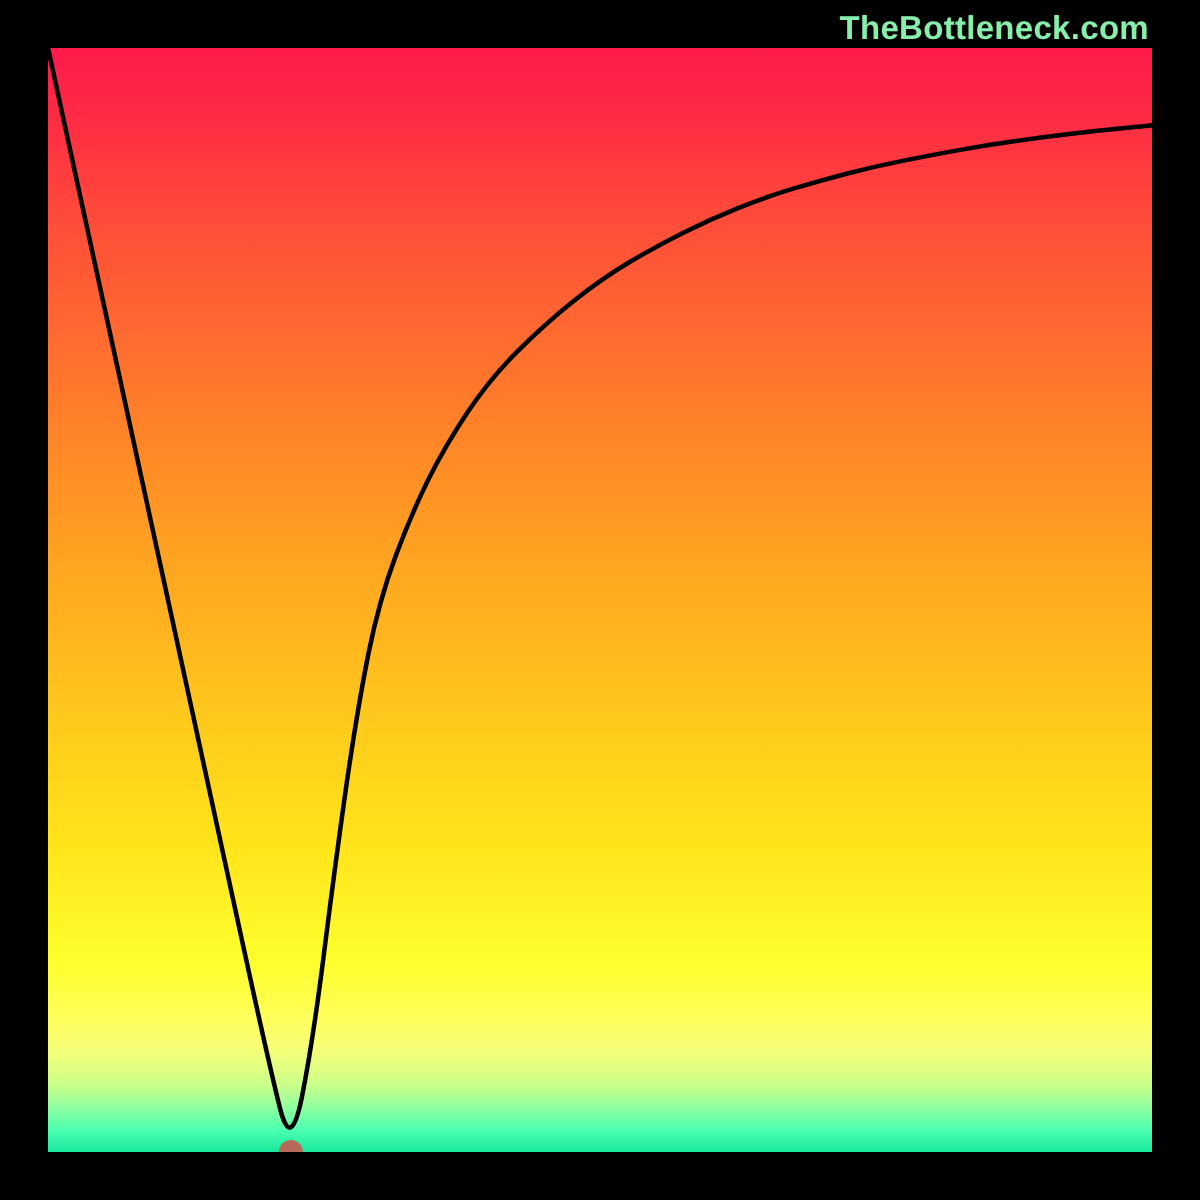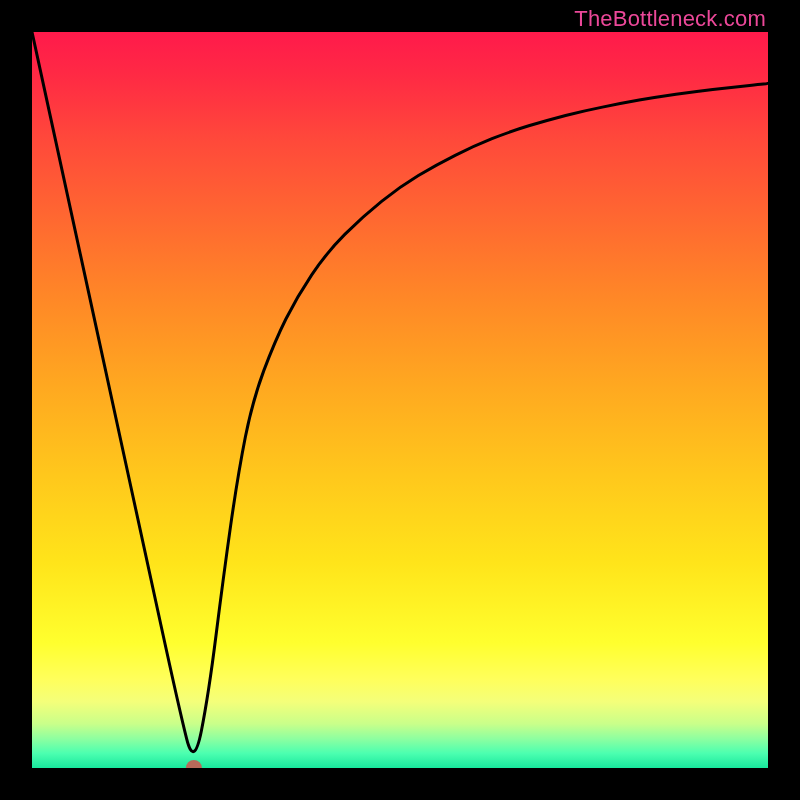--- a/index.html
+++ b/index.html
@@ -58,23 +58,23 @@
     stroke-linecap: round;
   }
   .dot {
     fill: #b86a5a;
     stroke: none;
   }
   .watermark {
     position: absolute;
     top: 6px;
     right: 34px;
-    color: #ec4899;
+    color: #86efac;
     font-size: 22px;
-    font-weight: 400;
+    font-weight: 700;
     letter-spacing: 0.2px;
   }
 </style>
 </head>
 <body>
 
 <div class="frame">
   <div class="watermark">TheBottleneck.com</div>
   <div class="plot">
     <div class="gradient"></div>

